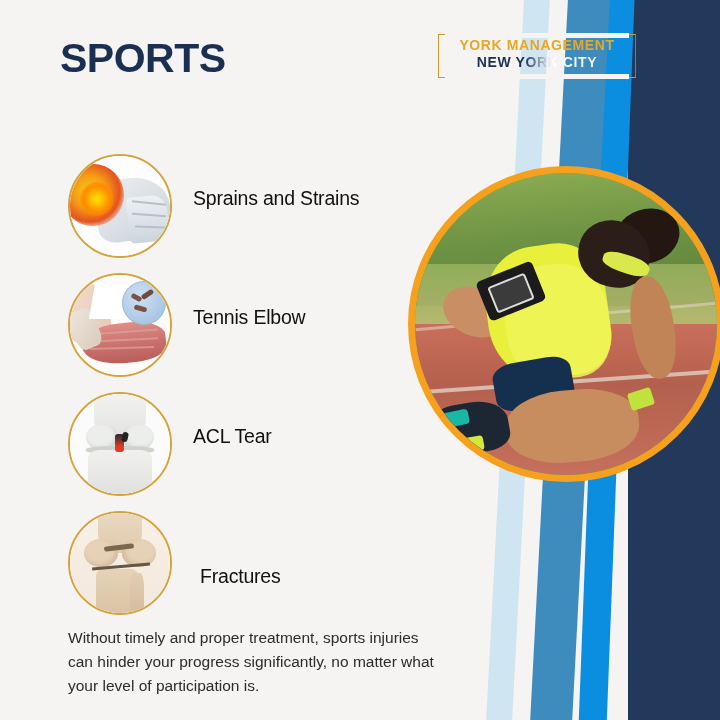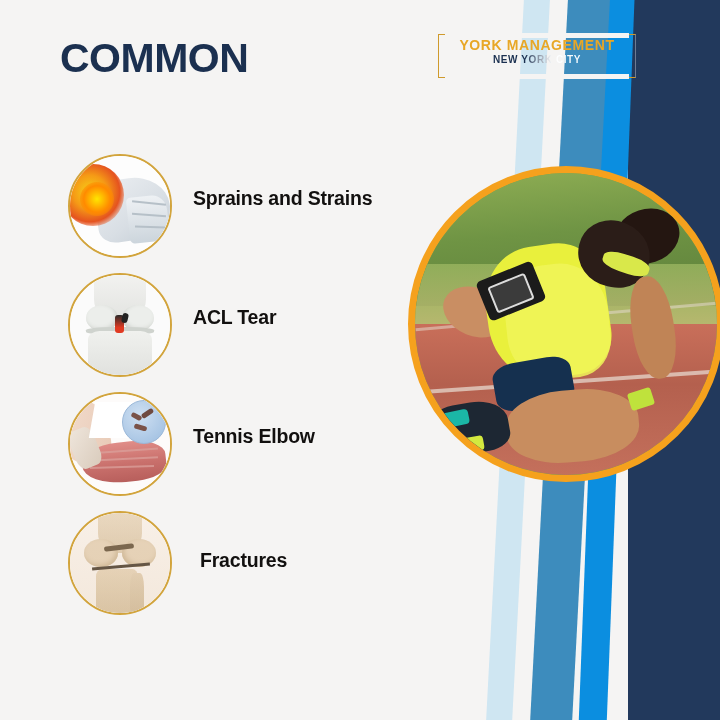--- a/index.html
+++ b/index.html
@@ -46,21 +46,21 @@
   }
   .badge-frame::before{left:6px;right:6px;top:-2px;height:5px;}
   .badge-frame::after{left:6px;right:6px;bottom:-2px;height:5px;}
   .badge-l1{
     position:absolute;left:0;right:0;top:3px;text-align:center;
     font-size:14px;font-weight:700;letter-spacing:0.6px;color:#e8a726;
     z-index:3;
   }
   .badge-l2{
     position:absolute;left:0;right:0;top:20px;text-align:center;
-    font-size:10px;font-weight:600;letter-spacing:0.6px;
+    font-size:14px;font-weight:600;letter-spacing:0.6px;
     z-index:3;
     background:linear-gradient(90deg,#1b3050 0%,#1b3050 44%,#ffffff 58%,#dff0fb 100%);
     -webkit-background-clip:text;background-clip:text;color:transparent;
   }
 
   
   .photo-circle{
     position:absolute;left:408px;top:166px;width:316px;height:316px;
     border-radius:50%;
     border:7px solid #f5a11d;
@@ -113,24 +113,24 @@
 
   
   .list{position:absolute;left:68px;top:154px;width:380px;}
   .row{position:relative;height:119px;}
   .row-icon{
     position:absolute;left:0;top:0;width:104px;height:104px;border-radius:50%;
     border:2px solid #d2a43c;background:#ffffff;overflow:hidden;box-sizing:border-box;
   }
   .row-label{
     position:absolute;left:125px;top:33px;
-    font-size:19.5px;font-weight:700;color:#12100f;letter-spacing:-0.2px;
+    font-size:19.5px;font-weight:400;color:#12100f;letter-spacing:-0.2px;
     white-space:nowrap;
   }
-  .row:nth-child(4) .row-label{left:132px;top:38px;}
+  .row:nth-child(4) .row-label{left:132px;top:54px;}
 
   
   .ic{position:absolute;inset:0;}
   .sp-bg{position:absolute;inset:0;background:#fdfdfd;}
   .sp-glow{position:absolute;left:-8%;top:8%;width:62%;height:62%;border-radius:50%;
     background:radial-gradient(circle at 45% 45%,#f7d117 0%,#f59a16 35%,#e5531f 62%,rgba(229,83,31,0) 80%);}
   .sp-foot{position:absolute;left:26%;top:22%;width:74%;height:62%;
     background:linear-gradient(150deg,#eceff2 0%,#d8dee4 60%,#c3ccd4 100%);
     border-radius:18% 50% 46% 24%;transform:rotate(-8deg);}
   .sp-toes{position:absolute;right:2%;top:40%;width:40%;height:46%;
@@ -211,21 +211,21 @@
 
   <div class="stripes">
     <div class="stripe st-navy"></div>
     <div class="stripe st-bright2"></div>
     <div class="stripe st-mid"></div>
     <div class="stripe st-gap"></div>
     <div class="stripe st-pale"></div>
   </div>
 
   <div class="headline">
-    <div class="hl-1">COMMON</div>
+    <div class="hl-1">SPORTS</div>
   </div>
 
   <div class="badge">
     <div class="badge-frame"></div>
     <div class="badge-l1">YORK MANAGEMENT</div>
     <div class="badge-l2">NEW YORK CITY</div>
   </div>
 
   <div class="photo-circle">
     <div class="ph">
@@ -266,36 +266,20 @@
           <div class="sp-glow"></div>
           <div class="sp-hot"></div>
         </div>
       </div>
       <div class="row-label">Sprains and Strains</div>
     </div>
 
     <div class="row">
       <div class="row-icon">
         <div class="ic">
-          <div class="acl-bg"></div>
-          <div class="acl-femur"></div>
-          <div class="acl-con-l"></div>
-          <div class="acl-con-r"></div>
-          <div class="acl-plateau"></div>
-          <div class="acl-tibia"></div>
-          <div class="acl-tear"></div>
-          <div class="acl-tear2"></div>
-        </div>
-      </div>
-      <div class="row-label">ACL Tear</div>
-    </div>
-
-    <div class="row">
-      <div class="row-icon">
-        <div class="ic">
           <div class="te-bg"></div>
           <div class="te-skin"></div>
           <div class="te-muscle"></div>
           <div class="te-fib"></div>
           <div class="te-fib2"></div>
           <div class="te-fib3"></div>
           <div class="te-bone"></div>
           <div class="te-panel"></div>
           <div class="te-line"></div>
           <div class="te-zoom">
@@ -304,30 +288,47 @@
             <div class="te-z3"></div>
           </div>
         </div>
       </div>
       <div class="row-label">Tennis Elbow</div>
     </div>
 
     <div class="row">
       <div class="row-icon">
         <div class="ic">
+          <div class="acl-bg"></div>
+          <div class="acl-femur"></div>
+          <div class="acl-con-l"></div>
+          <div class="acl-con-r"></div>
+          <div class="acl-plateau"></div>
+          <div class="acl-tibia"></div>
+          <div class="acl-tear"></div>
+          <div class="acl-tear2"></div>
+        </div>
+      </div>
+      <div class="row-label">ACL Tear</div>
+    </div>
+
+    <div class="row">
+      <div class="row-icon">
+        <div class="ic">
           <div class="fr-bg"></div>
           <div class="fr-femur"></div>
           <div class="fr-cl"></div>
           <div class="fr-cr"></div>
           <div class="fr-tibia"></div>
           <div class="fr-fib"></div>
           <div class="fr-crack"></div>
           <div class="fr-crack2"></div>
           <div class="fr-skin"></div>
         </div>
       </div>
       <div class="row-label">Fractures</div>
     </div>
 
   </div>
 
+  <div class="footnote">Without timely and proper treatment, sports injuries can hinder your progress significantly, no matter what your level of participation is.</div>
 
 </div>
 
 </body></html>

